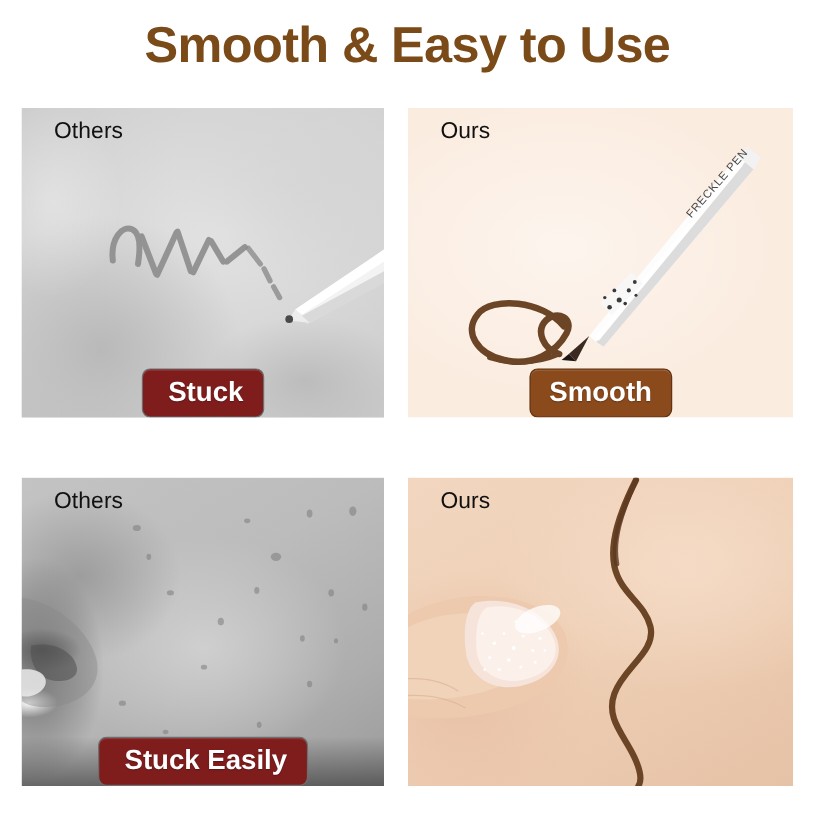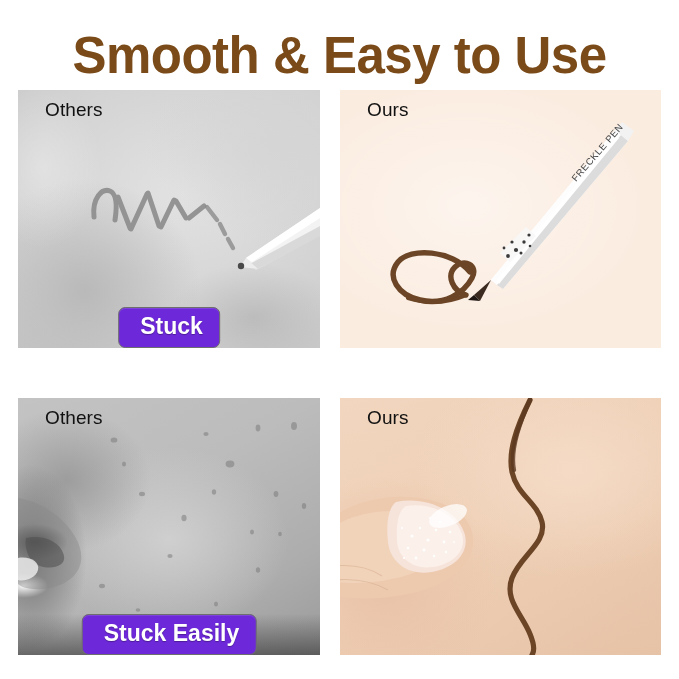--- a/index.html
+++ b/index.html
@@ -12,26 +12,26 @@
     height: 679px;
     position: relative;
     overflow: hidden;
     font-family: "Liberation Sans", sans-serif;
   }
 
   
   #page-title {
     position: absolute;
     left: 0;
-    top: 28px;
+    top: 10px;
     width: 679px;
     text-align: center;
     font-family: "Liberation Sans", sans-serif;
     font-weight: bold;
-    font-size: 51px;
+    font-size: 42px;
     line-height: 56px;
     letter-spacing: -0.5px;
     color: #7a4a18;
     white-space: nowrap;
   }
 
   
   .panel {
     position: absolute;
     overflow: hidden;
@@ -71,21 +71,21 @@
     font-family: "Liberation Sans", sans-serif;
     font-weight: bold;
     font-size: 23px;
     line-height: 27px;
     color: #ffffff;
     white-space: nowrap;
     z-index: 7;
     text-shadow: 0 1px 1px rgba(0,0,0,0.30);
   }
   .badge-gray {
-    background: #6d28d9;
+    background: #7f1d1d;
     border: 1px solid #6e6e6e;
     box-shadow: inset 0 1px 0 rgba(255,255,255,0.12);
     padding-left: 21px;
   }
   .badge-brown {
     background: #8a4a1c;
     border: 1px solid #5f3211;
     box-shadow: inset 0 1px 0 rgba(255,255,255,0.16);
   }
 
@@ -226,20 +226,21 @@
       </g>
 
       <path d="M151,190 L134,205 L140,211 Z" fill="#3a2a20"></path>
       <path d="M134,205 L128,210 L140,211 Z" fill="#1f1713"></path>
 
       <text x="236" y="92" fill="#4b4b4b" font-family="Liberation Sans, sans-serif" font-size="9.5" letter-spacing="0.6" transform="rotate(-49 236 92)">FRECKLE PEN</text>
     </g>
   </svg>
 
   <div class="corner-label">Ours</div>
+  <div class="badge badge-brown">Smooth</div>
 </div>
 
 <div class="panel" id="panel-bottom-left">
 
   <div class="panel-media bg-gray-face"></div>
 
   <svg class="art" viewBox="0 0 302 257" preserveAspectRatio="none">
     <g fill="#7d7d7d" opacity="0.55">
       <ellipse cx="96" cy="42" rx="3.4" ry="2.6"></ellipse>
       <ellipse cx="188" cy="36" rx="2.6" ry="2.0"></ellipse>

